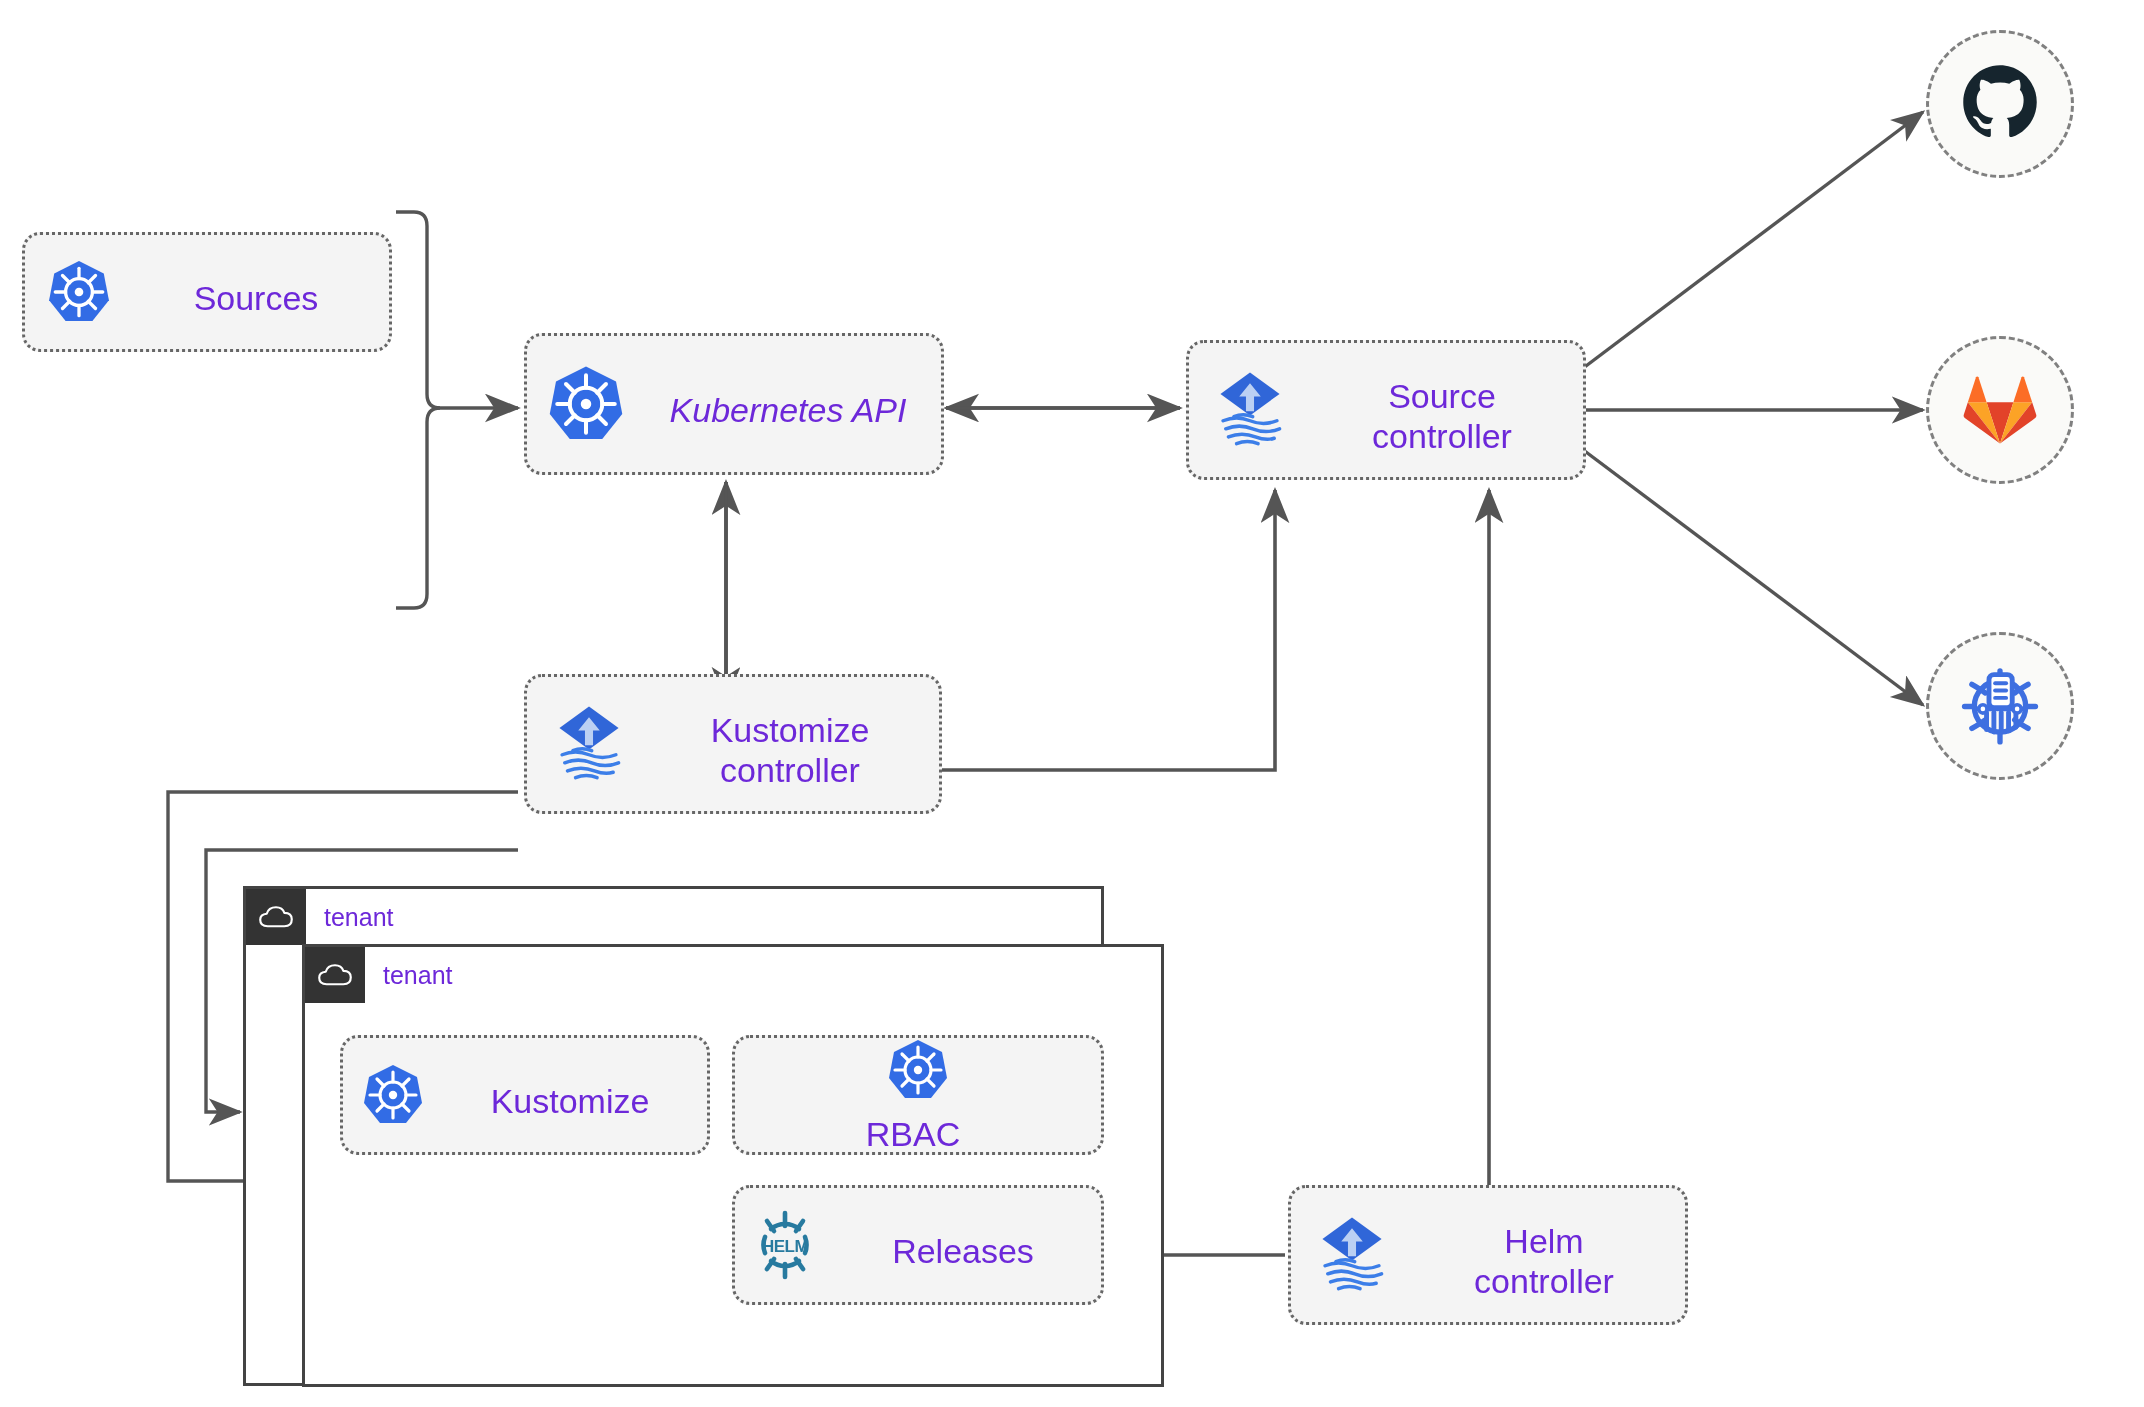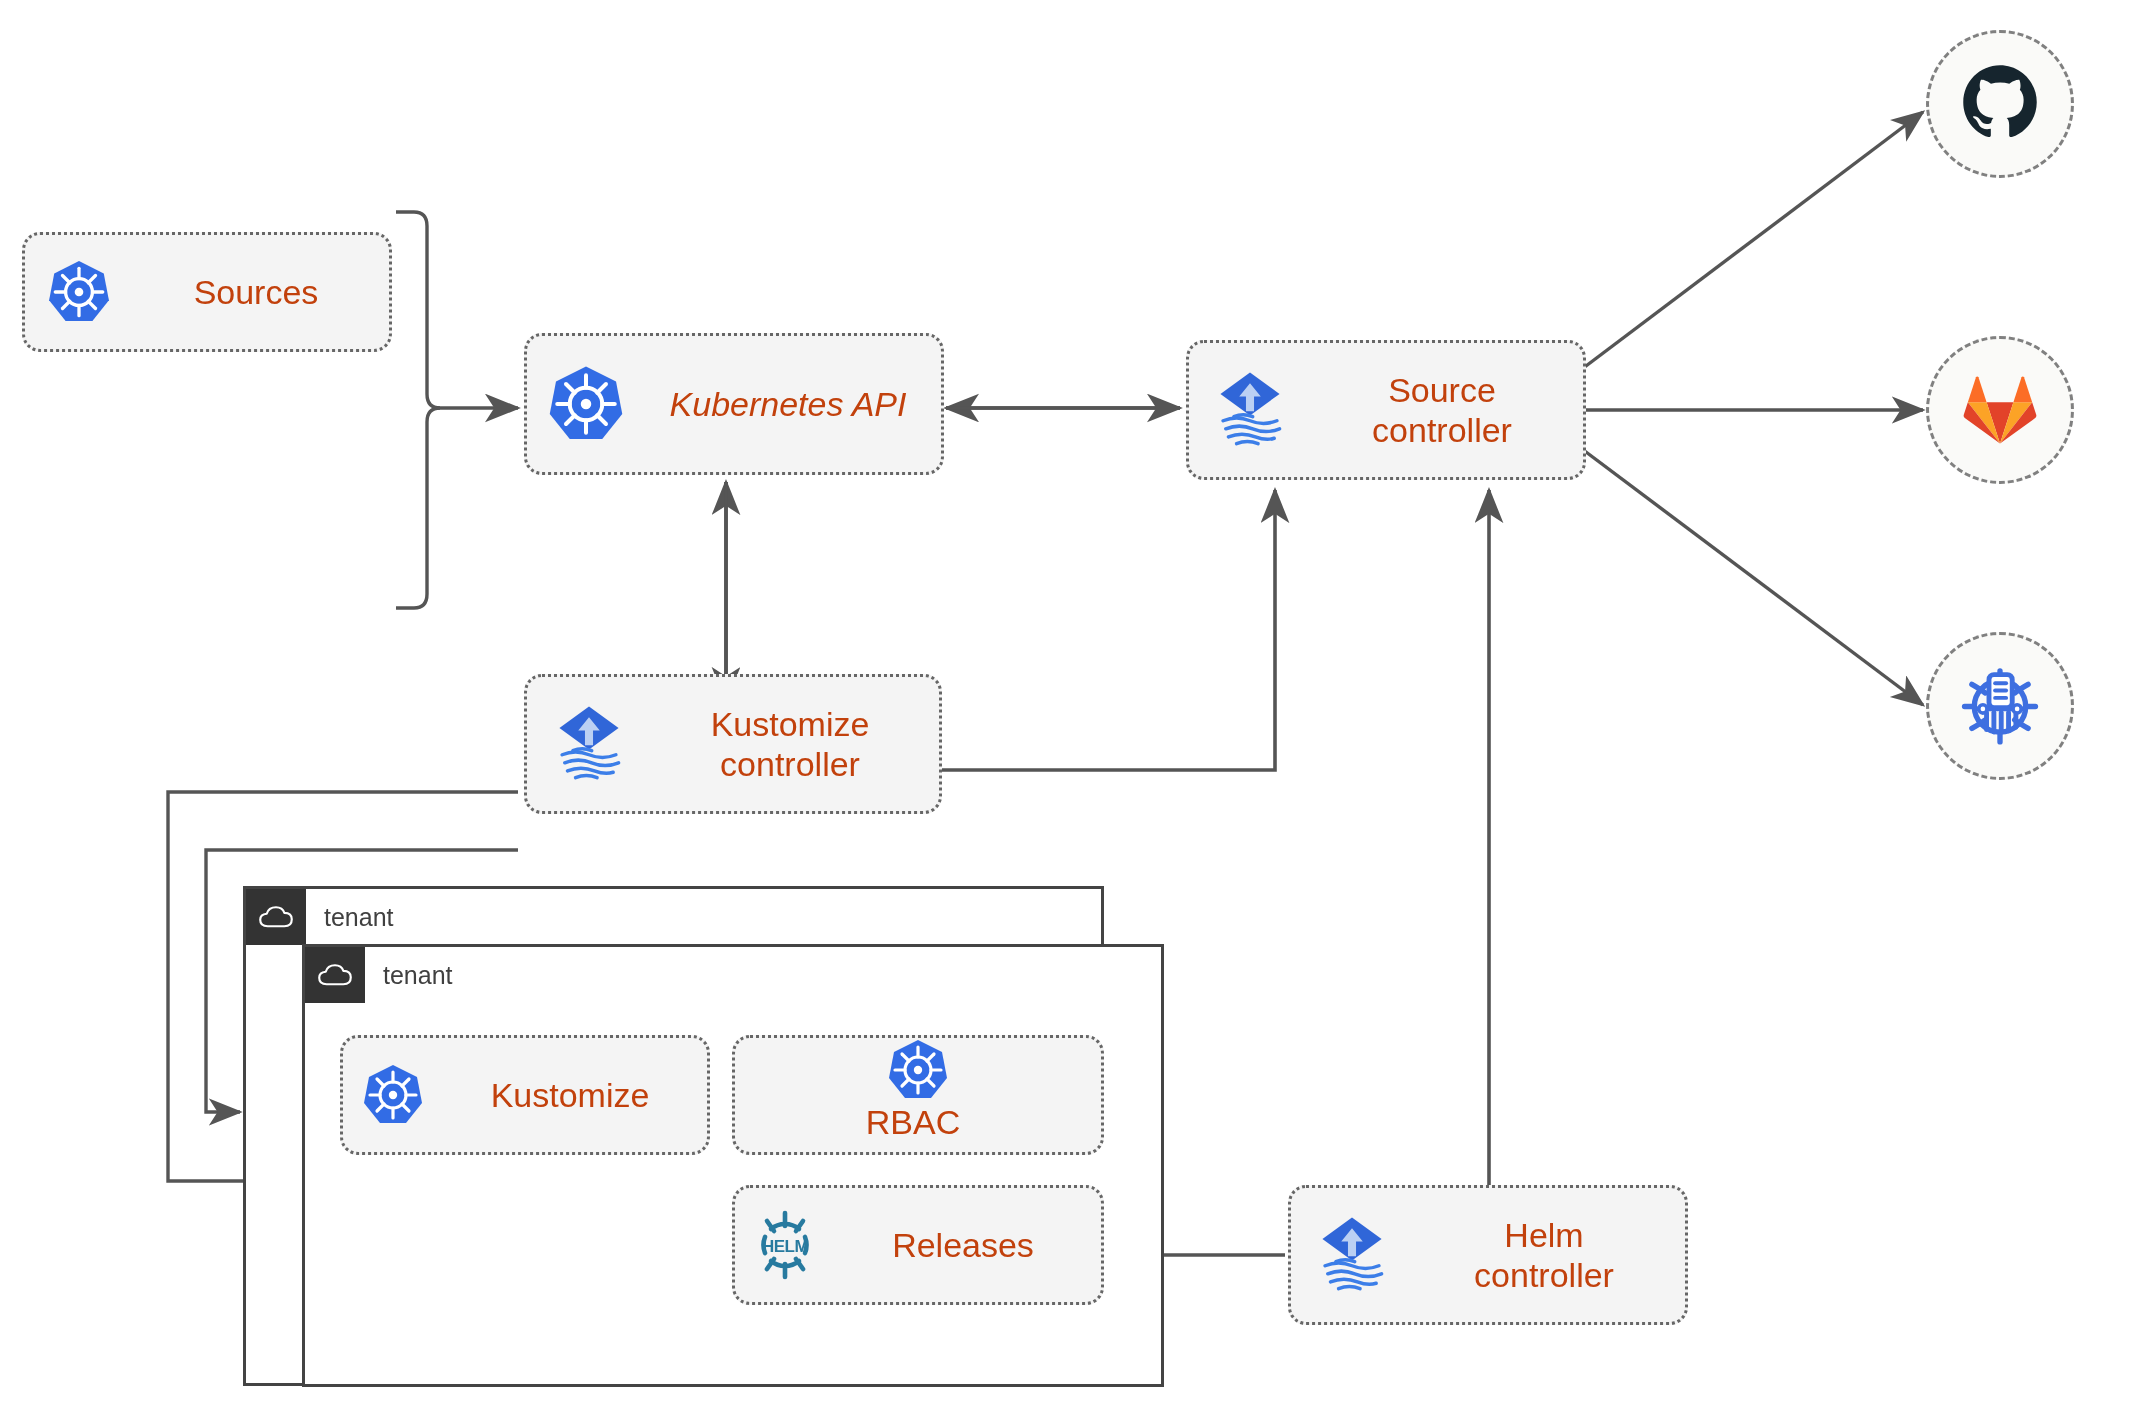--- a/index.html
+++ b/index.html
@@ -35,25 +35,26 @@
   }
   .node .node-icon {
     flex: 0 0 auto;
     display: flex;
     align-items: center;
     justify-content: center;
   }
   .node .node-label {
     flex: 1 1 auto;
     text-align: center;
-    color: #c2410c;
+    color: #6d28d9;
     font-size: 34px;
     line-height: 1.18;
     white-space: pre-line;
     padding-right: 10px;
+    margin-top: 12px;
   }
   
   .tenant-frame {
     position: absolute;
     background: #ffffff;
     border: 3px solid #444444;
     z-index: 10;
   }
   .tenant-head {
     position: absolute;
@@ -64,21 +65,21 @@
   }
   .tenant-badge {
     width: 60px; height: 56px;
     background: #333333;
     display: flex;
     align-items: center;
     justify-content: center;
   }
   .tenant-name {
     font-size: 25px;
-    color: #404040;
+    color: #6d28d9;
     padding-left: 18px;
     white-space: nowrap;
   }
   
   .provider {
     position: absolute;
     width: 148px; height: 148px;
     border-radius: 50%;
     border: 3px dashed #808080;
     background: #fafaf8;

